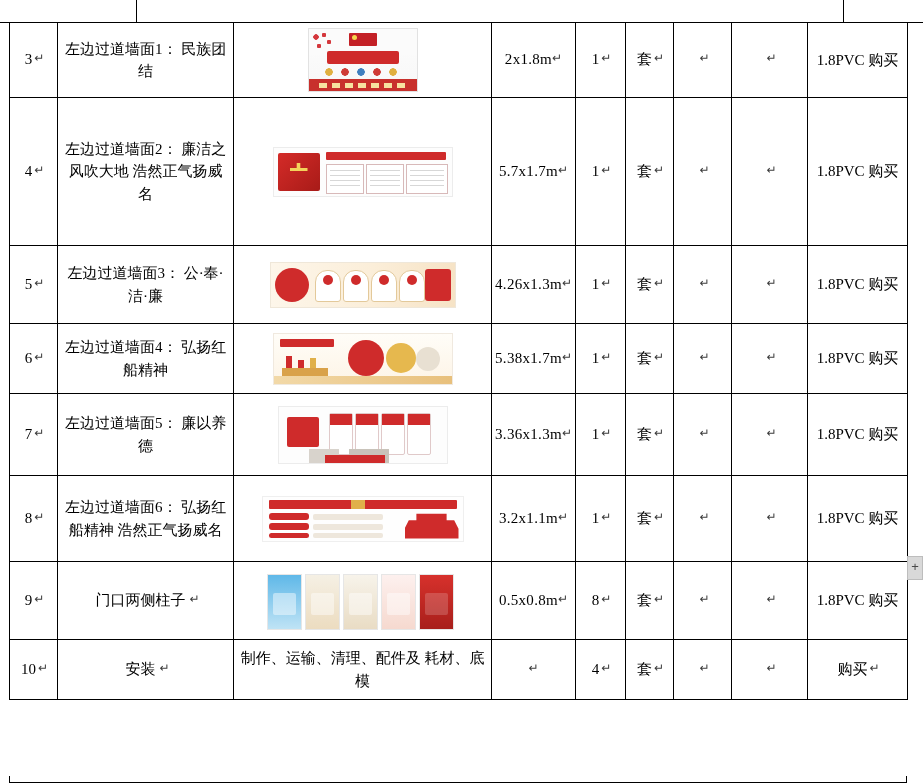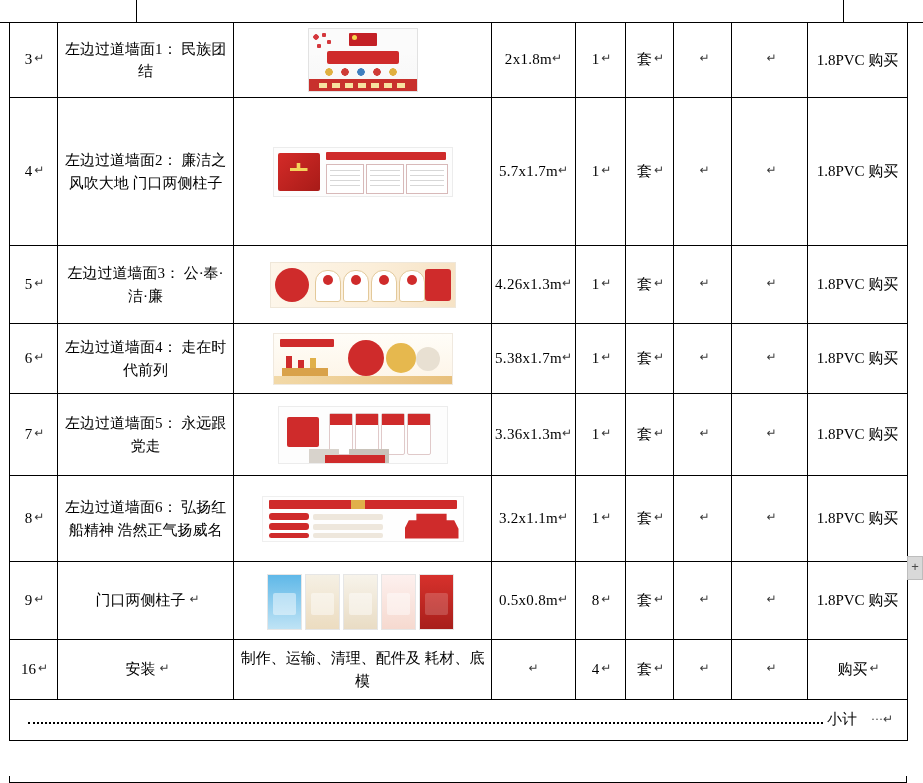--- a/index.html
+++ b/index.html
@@ -331,21 +331,21 @@
             <div class="cell-note">1.8PVC
 购买</div>
           </td>
   </tr>
 
   <tr style="height:148px;">
     <td><span class="cell-text">4</span><span class="pilcrow">↵</span></td>
     <td>
             <div class="cell-name">左边过道墙面2：
 廉洁之风吹大地
-门口两侧柱子</div>
+浩然正气扬威名</div>
           </td>
     <td>
       <div class="thumb t-ljzf">
         <div class="redblk"></div>
               <div class="hdr"></div>
         <div class="p1">
                 <div class="ln" style="top:5px"></div>
                 <div class="ln" style="top:10px"></div>
                 <div class="ln" style="top:15px"></div>
                 <div class="ln" style="top:20px"></div>
@@ -399,21 +399,21 @@
     <td>
             <div class="cell-note">1.8PVC
 购买</div>
           </td>
   </tr>
 
   <tr style="height:70px;">
     <td><span class="cell-text">6</span><span class="pilcrow">↵</span></td>
     <td>
             <div class="cell-name">左边过道墙面4：
-走在时代前列</div>
+弘扬红船精神</div>
           </td>
     <td>
       <div class="thumb t-ygdz">
         <div class="hdr"></div>
               <div class="city"></div>
         <div class="r3"></div>
               <div class="r2"></div>
               <div class="r1"></div>
         <div class="base"></div>
       </div>
@@ -426,21 +426,21 @@
     <td>
             <div class="cell-note">1.8PVC
 购买</div>
           </td>
   </tr>
 
   <tr style="height:82px;">
     <td><span class="cell-text">7</span><span class="pilcrow">↵</span></td>
     <td>
             <div class="cell-name">左边过道墙面5：
-永远跟党走</div>
+廉以养德</div>
           </td>
     <td>
       <div class="thumb t-mztj">
         <div class="badge"></div>
         <div class="bnr b1"></div>
               <div class="bnr b2"></div>
               <div class="bnr b3"></div>
               <div class="bnr b4"></div>
         <div class="mount"></div>
               <div class="red"></div>
@@ -504,43 +504,34 @@
     <td><span class="cell-text">套</span><span class="pilcrow">↵</span></td>
     <td><span class="cell-text"></span><span class="pilcrow">↵</span></td>
     <td><span class="cell-text"></span><span class="pilcrow">↵</span></td>
     <td>
             <div class="cell-note">1.8PVC
 购买</div>
           </td>
   </tr>
 
   <tr style="height:60px;">
-    <td><span class="cell-text">16</span><span class="pilcrow">↵</span></td>
+    <td><span class="cell-text">10</span><span class="pilcrow">↵</span></td>
     <td><span class="cell-name">安装</span><span class="pilcrow">↵</span></td>
     <td>
             <div class="cell-install">制作、运输、清理、配件及
 耗材、底模</div>
           </td>
     <td><span class="cell-size"></span><span class="pilcrow">↵</span></td>
     <td><span class="cell-text">4</span><span class="pilcrow">↵</span></td>
     <td><span class="cell-text">套</span><span class="pilcrow">↵</span></td>
     <td><span class="cell-text"></span><span class="pilcrow">↵</span></td>
     <td><span class="cell-text"></span><span class="pilcrow">↵</span></td>
     <td><span class="cell-note">购买</span><span class="pilcrow">↵</span></td>
   </tr>
 
-  <tr class="subtotal-row">
-    <td colspan="9">
-      <div class="subtotal-inner">
-        <span class="dotfill"></span>
-        <span>小计</span>
-        <span class="pilcrow" style="margin-left:14px;">···↵</span>
-      </div>
-    </td>
-  </tr>
 
   </tbody>
 </table>
 </div>
 
 <div class="bottom-edge"></div>
 
 <div class="side-marker">+</div>
 
 </body></html>

